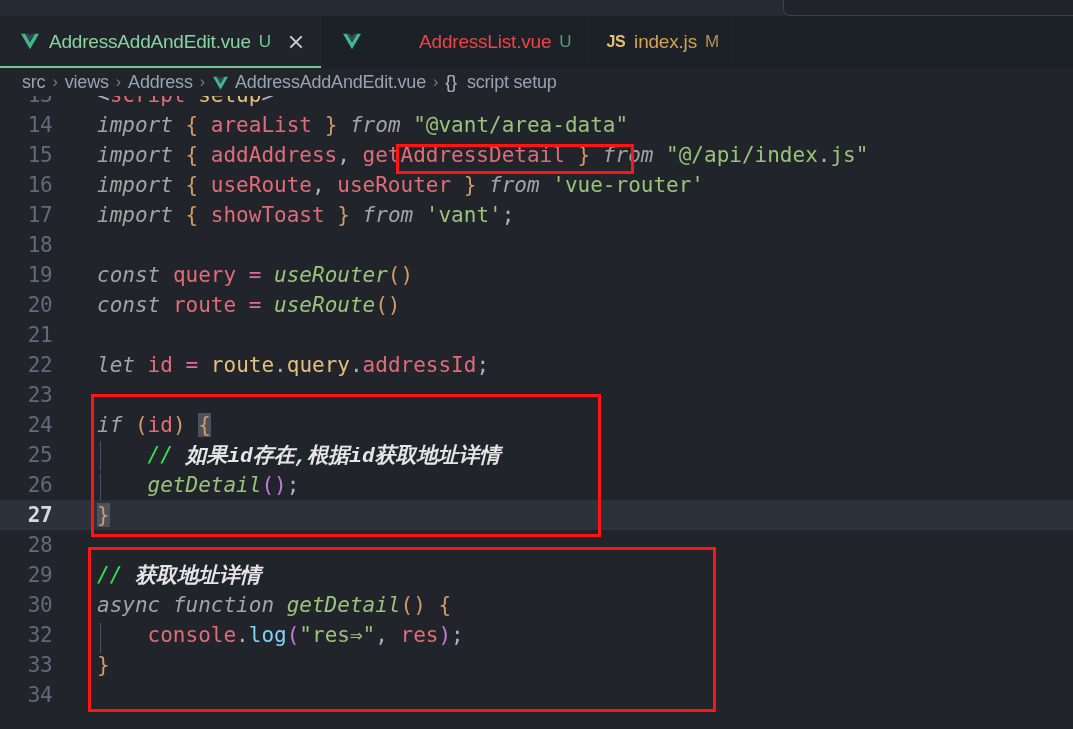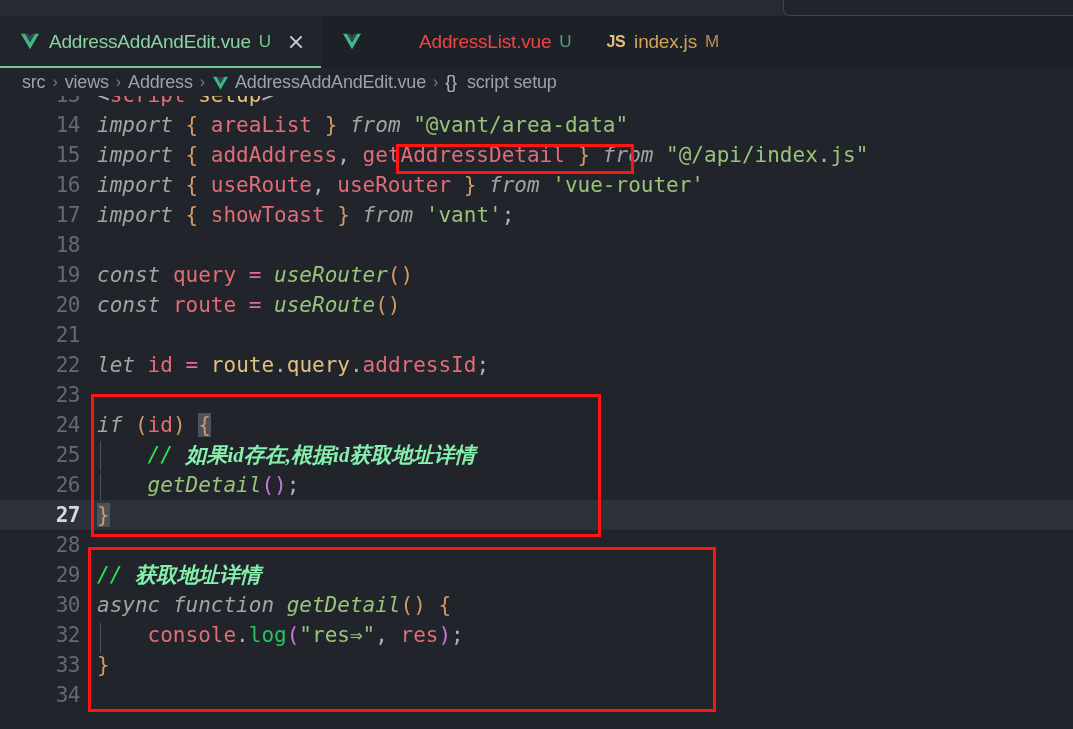--- a/index.html
+++ b/index.html
@@ -144,21 +144,21 @@
     position: relative;
     height: 30px;
     display: flex;
     align-items: center;
     white-space: pre;
   }
   .line.current { background: #2c313a; }
   .gutter {
     width: 97px;
     flex: none;
-    text-align: right;
+    text-align: center;
     padding-right: 17px;
     font-family: "DejaVu Sans Mono", monospace;
     font-size: 21px;
     color: #626a75;
     letter-spacing: -0.5px;
   }
   .line.current .gutter {
     color: #d6dae0;
     font-weight: bold;
   }
@@ -171,23 +171,23 @@
     position: relative;
   }
   
   .kw       { color: #a3a3a3; font-style: italic; }  
   .ident    { color: #e06c75; }                      
   .fn       { color: #98c379; font-style: italic; }  
   .str      { color: #98c379; }                      
   .br1      { color: #d19a66; }
   .punc     { color: #abb2bf; }
   .cmt      { color: #2ee84f; font-style: italic; }  
-  .cmt-cn   { color: #86efac; font-style: italic; font-family: Liberation Serif, serif; font-weight: 600; }
+  .cmt-cn   { color: #e5e5e5; font-style: italic; font-family: Liberation Mono, monospace; font-weight: 600; }
   .prop     { color: #e5c07b; }
-  .blue     { color: #22c55e; margin-top: 20px; }
+  .blue     { color: #7dd3fc; margin-top: 20px; }
   .op       { color: #e06c9f; }
   .match-br { background: #4b515d; color: #d19a66; }
   .sid      { color: #c678dd; }
 
   
   .iguide {
     position: absolute;
     width: 1px;
     background: #4b5263;
     top: 0; height: 30px;

